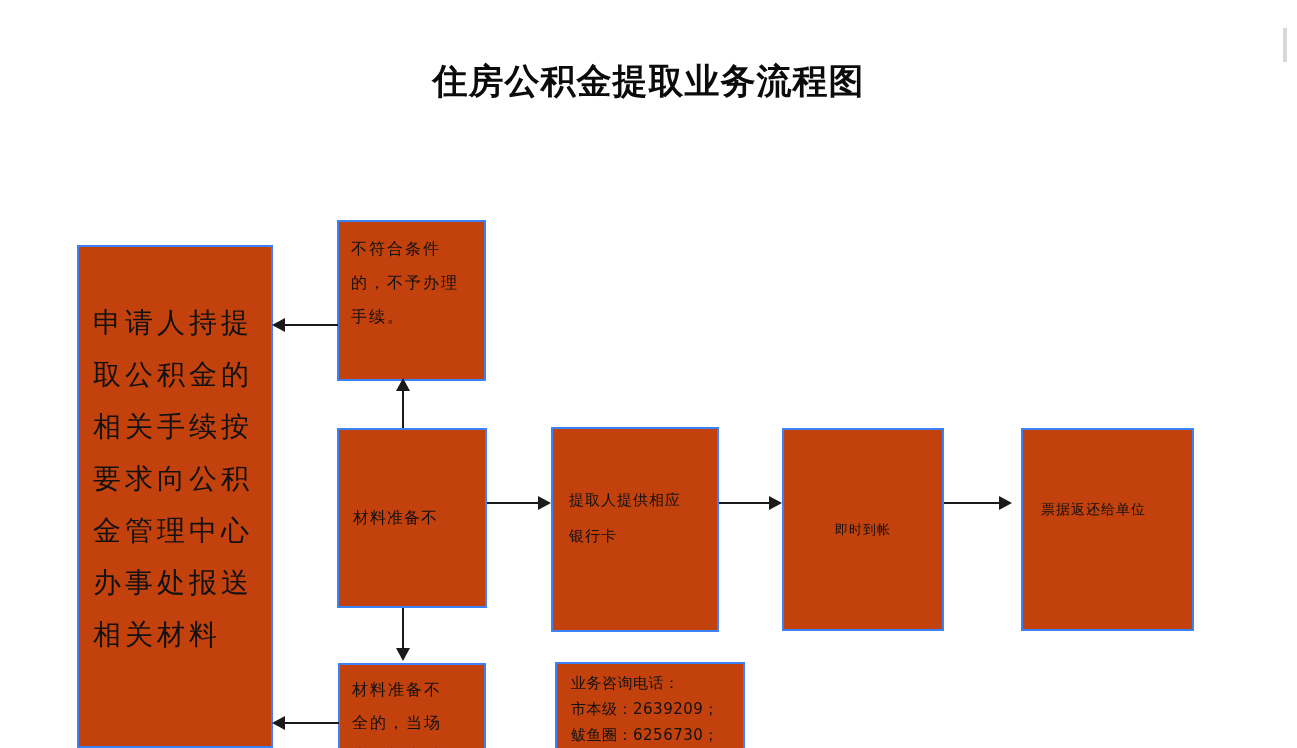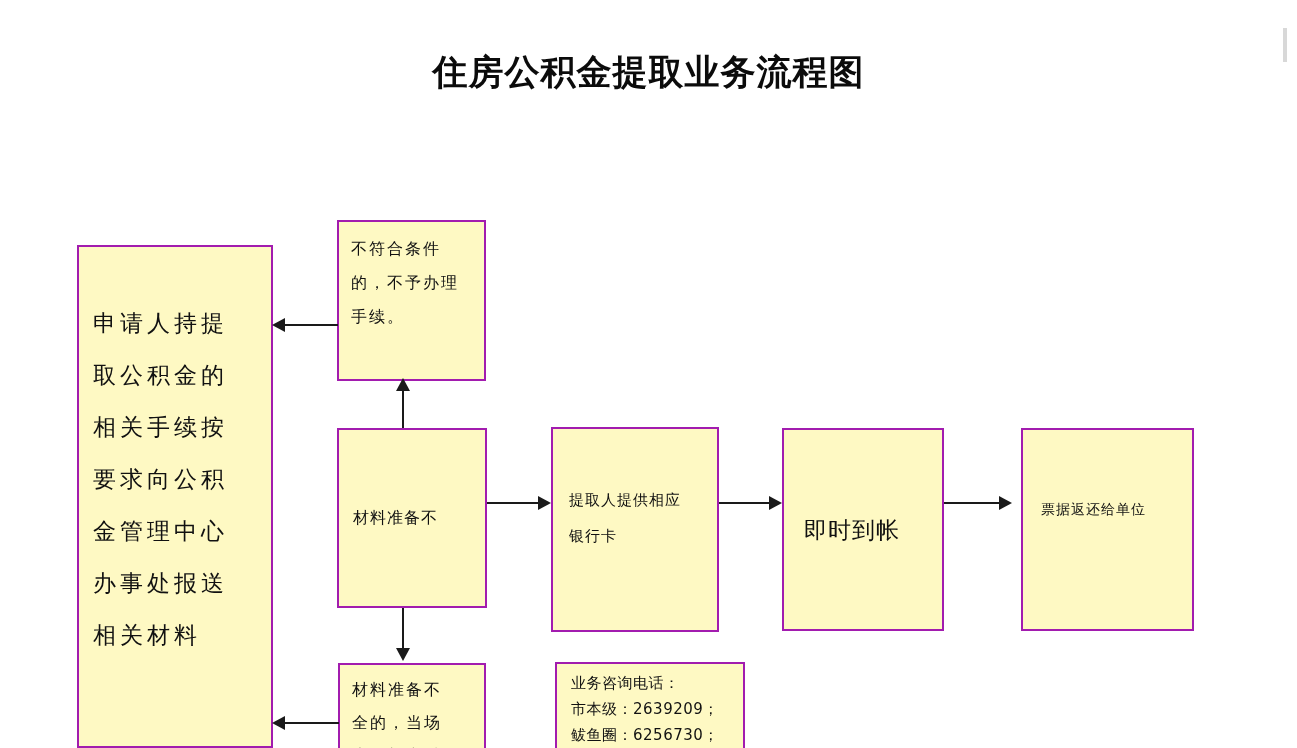--- a/index.html
+++ b/index.html
@@ -13,54 +13,54 @@
   #page {
     position: relative;
     width: 1297px;
     height: 748px;
     background: #ffffff;
     overflow: hidden;
   }
   .title {
     position: absolute;
     left: 0;
-    top: 49px;
+    top: 58px;
     width: 1297px;
     text-align: center;
     font-size: 35px;
     font-weight: bold;
     letter-spacing: 1px;
     color: #0b0b0b;
     font-family: "DejaVu Sans", "Liberation Sans", sans-serif;
   }
   .node {
     position: absolute;
     box-sizing: border-box;
-    border: 2px solid #a21caf;
-    background: #fef9c3;
+    border: 2px solid #3b82f6;
+    background: #c2410c;
     color: #111111;
     display: flex;
     align-items: center;
     overflow: hidden;
   }
   .node .txt {
     display: block;
     width: 100%;
     white-space: pre-line;
   }
   
   #node-apply {
     left: 77px;
     top: 245px;
     width: 196px;
     height: 503px;
     padding: 0 14px;
   }
   #node-apply .txt {
-    font-size: 23px;
+    font-size: 28px;
     line-height: 52px;
     letter-spacing: 4px;
     text-align: left;
     margin-top: -36px;
   }
   #node-reject {
     left: 337px;
     top: 220px;
     width: 149px;
     height: 161px;
@@ -101,24 +101,25 @@
     margin-top: -24px;
   }
   #node-arrival {
     left: 782px;
     top: 428px;
     width: 162px;
     height: 203px;
     padding: 0 20px;
   }
   #node-arrival .txt {
-    font-size: 23px;
+    font-size: 13px;
     line-height: 26px;
     letter-spacing: 1px;
-    text-align: left;
+    text-align: center;
+    font-family: Liberation Serif, serif;
   }
   #node-receipt {
     left: 1012px;
     top: 428px;
     width: 173px;
     height: 203px;
     padding: 0 18px;
     margin-left: 9px;
   }
   #node-receipt .txt {

